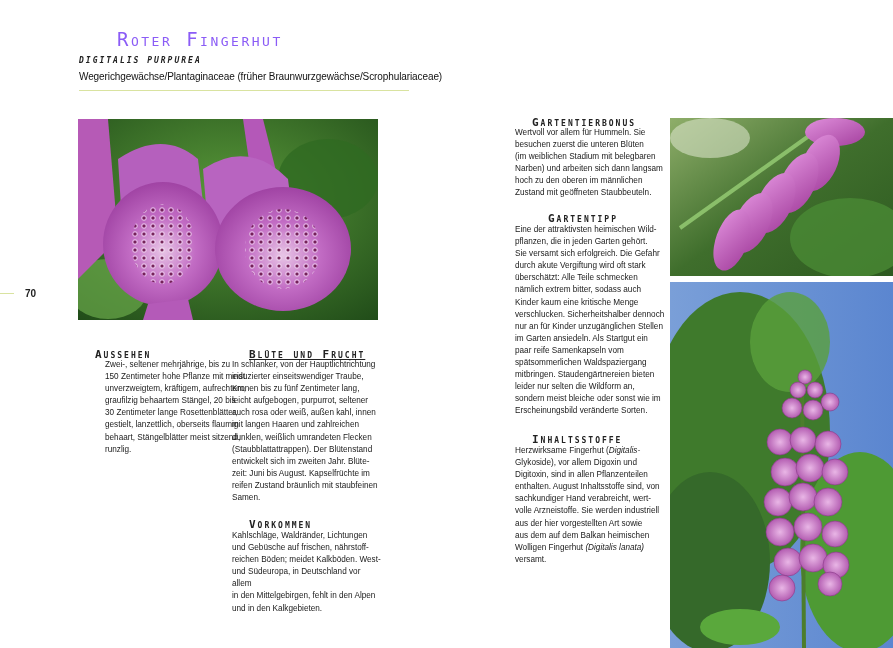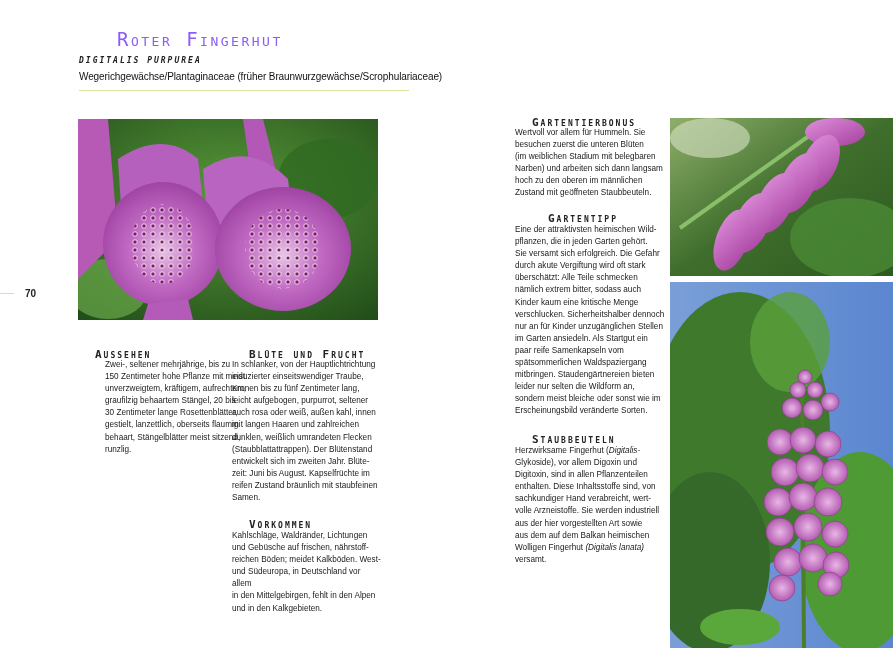--- a/index.html
+++ b/index.html
@@ -67,21 +67,21 @@
 <div class="abs h" style="left:95px;top:348px;">Aussehen</div>
 <div class="abs body col" style="left:78px;top:359px;width:150px;margin-left:27px;">Zwei-, seltener mehrjährige, bis zu
 150 Zentimeter hohe Pflanze mit meist
 unverzweigtem, kräftigem, aufrechtem,
 graufilzig behaartem Stängel, 20 bis
 30 Zentimeter lange Rosettenblätter,
 gestielt, lanzettlich, oberseits flaumig
 behaart, Stängelblätter meist sitzend,
 runzlig.</div>
 
-<div class="abs h" style="left:249px;top:348px;">Blüte und Frucht</div>
+<div class="abs h" style="left:249px;top:348px;text-decoration:underline;">Blüte und Frucht</div>
 <div class="abs body col" style="left:232px;top:359px;width:150px;">In schlanker, von der Hauptlichtrichtung
 induzierter einseitswendiger Traube,
 Kronen bis zu fünf Zentimeter lang,
 leicht aufgebogen, purpurrot, seltener
 auch rosa oder weiß, außen kahl, innen
 mit langen Haaren und zahlreichen
 dunklen, weißlich umrandeten Flecken
 (Staubblattattrappen). Der Blütenstand
 entwickelt sich im zweiten Jahr. Blüte-
 zeit: Juni bis August. Kapselfrüchte im
@@ -115,26 +115,26 @@
 verschlucken. Sicherheitshalber dennoch
 nur an für Kinder unzugänglichen Stellen
 im Garten ansiedeln. Als Startgut ein
 paar reife Samenkapseln vom
 spätsommerlichen Waldspaziergang
 mitbringen. Staudengärtnereien bieten
 leider nur selten die Wildform an,
 sondern meist bleiche oder sonst wie im
 Erscheinungsbild veränderte Sorten.</div>
 
-<div class="abs h" style="left:532px;top:433px;">Staubbeuteln</div>
+<div class="abs h" style="left:532px;top:433px;">Inhaltsstoffe</div>
 <div class="abs body" style="left:515px;top:445px;width:150px;">
   <div><span>Herzwirksame Fingerhut (</span><i>Digitalis-</i></div>
   <div><span>Glykoside), vor allem Digoxin und</span></div>
   <div><span>Digitoxin, sind in allen Pflanzenteilen</span></div>
-  <div><span>enthalten. Diese Inhaltsstoffe sind, von</span></div>
+  <div><span>enthalten. August Inhaltsstoffe sind, von</span></div>
   <div><span>sachkundiger Hand verabreicht, wert-</span></div>
   <div><span>volle Arzneistoffe. Sie werden industriell</span></div>
   <div><span>aus der hier vorgestellten Art sowie</span></div>
   <div><span>aus dem auf dem Balkan heimischen</span></div>
   <div><span>Wolligen Fingerhut </span><i>(Digitalis lanata)</i></div>
   <div><span>versamt.</span></div>
 </div>
 
 <div class="abs photo" style="left:670px;top:118px;width:223px;height:158px;">
   <svg width="223" height="158" viewBox="0 0 223 158">

